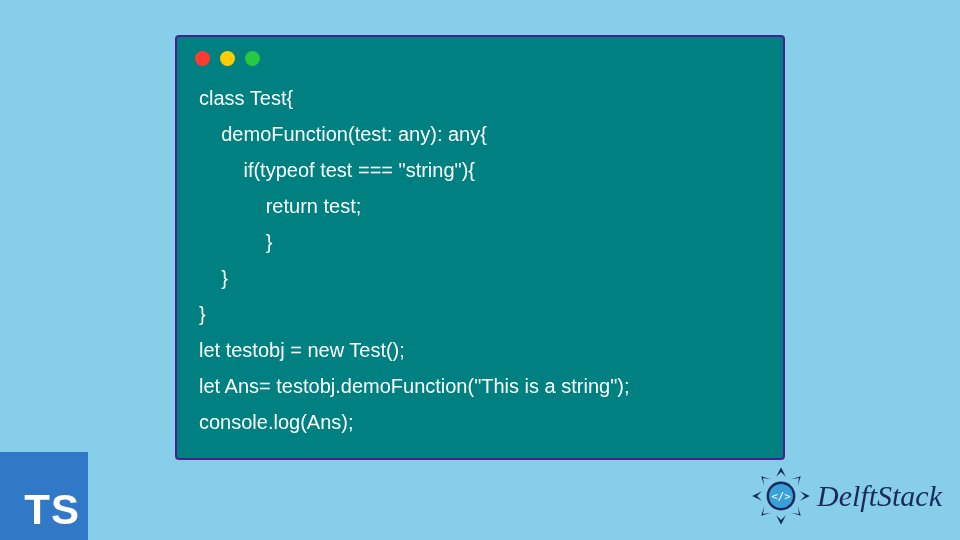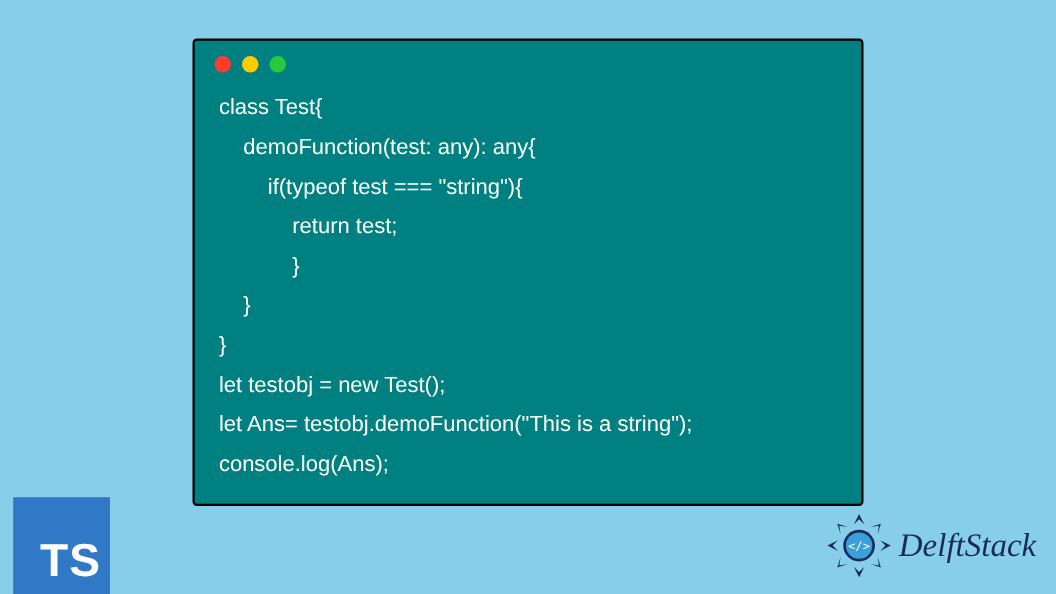--- a/index.html
+++ b/index.html
@@ -8,21 +8,21 @@
     background: #87ceeb;
     font-family: Arial, Helvetica, sans-serif;
     position: relative;
   }
   .code-window {
     position: absolute;
     left: 175px;
     top: 35px;
     width: 610px;
     background: #008080;
-    border: 2px solid #000000;
+    border: 2px solid #4c1d95;
     border-radius: 4px;
     padding-bottom: 18px;
   }
   .dots {
     display: flex;
     gap: 10px;
     padding: 14px 18px 8px 18px;
   }
   .dot {
     width: 15px; height: 15px; border-radius: 50%;
@@ -33,21 +33,21 @@
   .code {
     color: #ffffff;
     font-family: Arial, Helvetica, sans-serif;
     font-size: 20px;
     line-height: 1.8;
     white-space: pre;
     padding: 6px 22px 0 22px;
   }
   .ts-badge {
     position: absolute;
-    left: 12px;
+    left: 0;
     bottom: 0;
     width: 88px;
     height: 88px;
     background: #3178c6;
     color: #ffffff;
     font-weight: 700;
     font-size: 42px;
     display: flex;
     align-items: flex-end;
     justify-content: flex-end;

